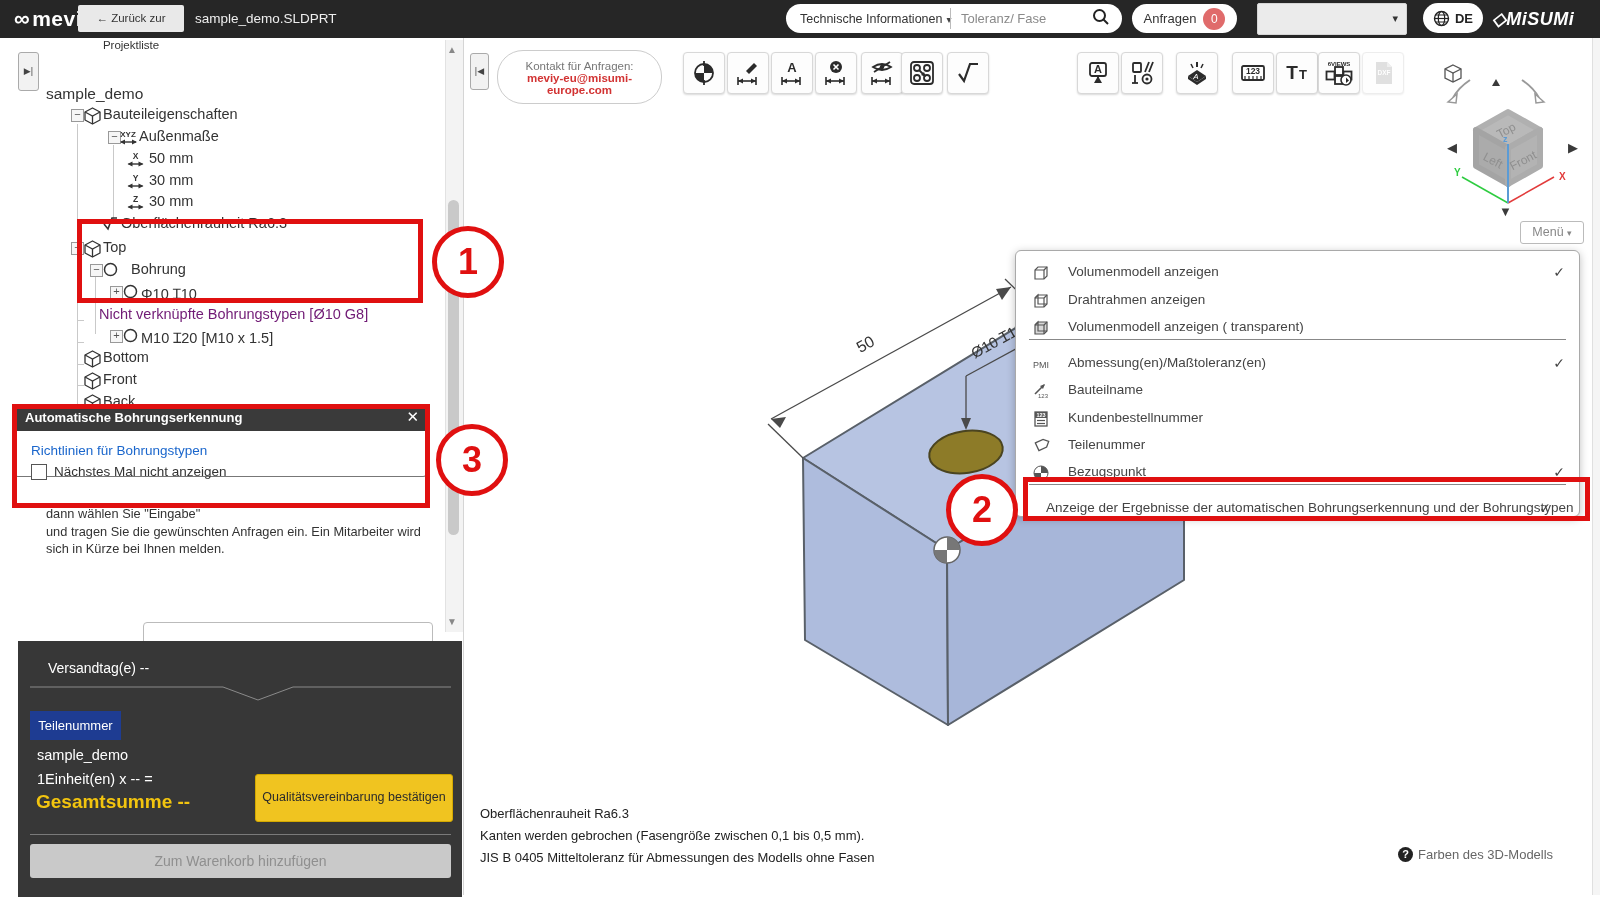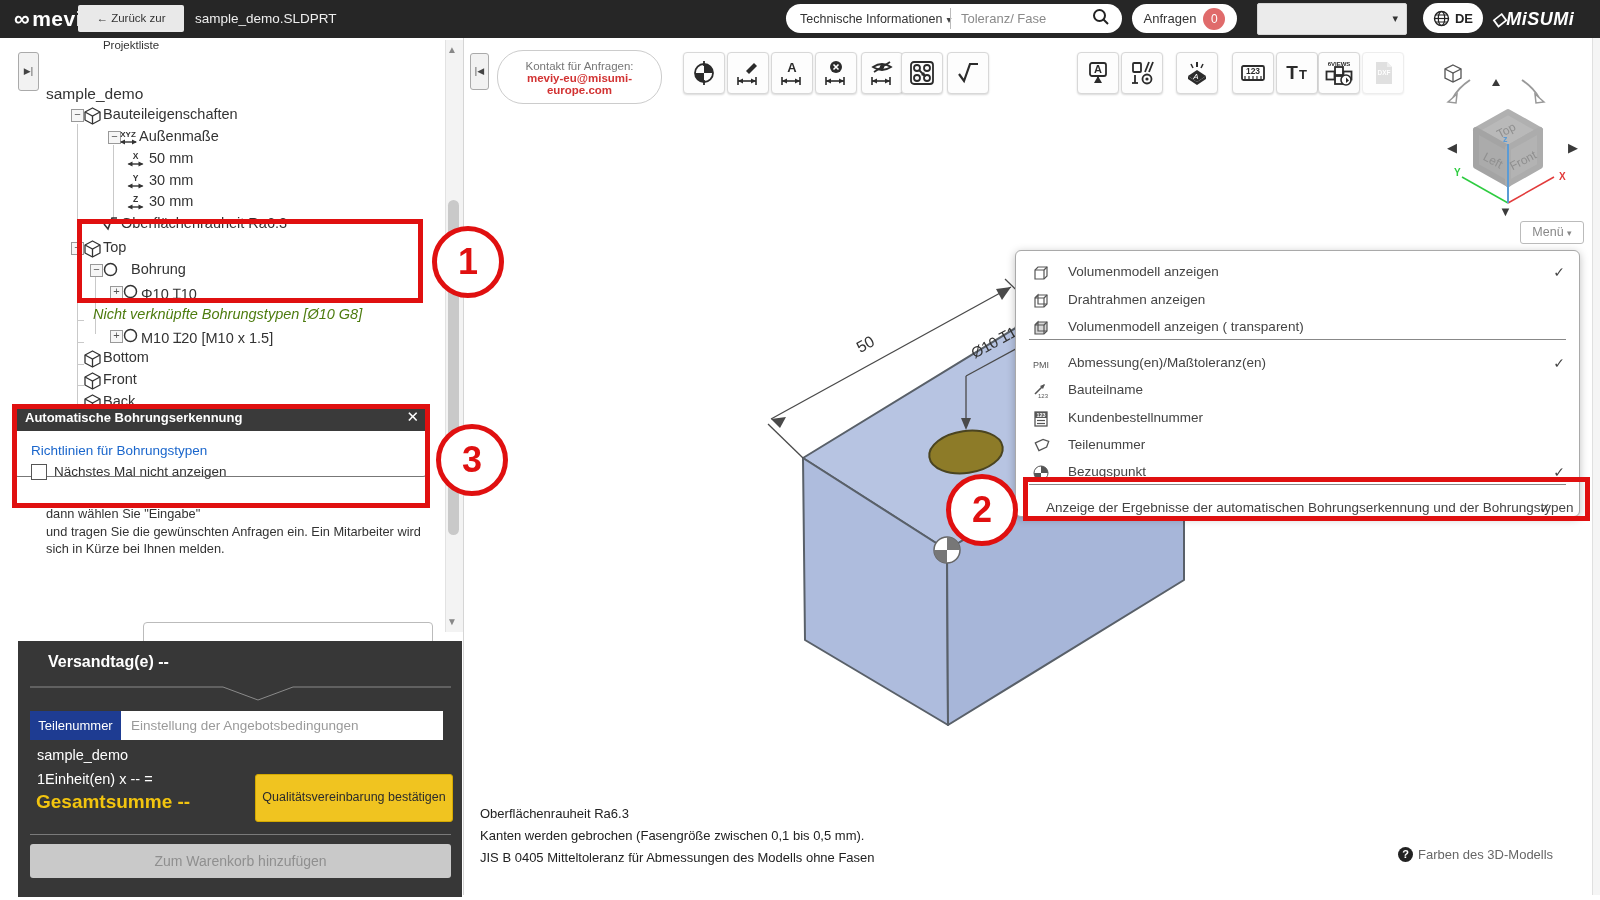--- a/index.html
+++ b/index.html
@@ -49,21 +49,21 @@
   .popup-link{position:absolute;left:16px;top:12px;color:#1a66cc;font-size:13.5px;cursor:pointer;}
   .popup-check{position:absolute;left:16px;top:33px;width:14px;height:14px;border:1px solid #555;background:#fff;cursor:pointer;}
   .popup-check-label{position:absolute;left:39px;top:33px;font-size:13.5px;color:#333;}
   .instructions{left:46px;top:505px;font-size:12.8px;color:#333;line-height:17.5px;}
   .choice-group{left:123px;top:577px;height:27px;display:flex;border:1px solid #aaa;border-radius:3px;overflow:hidden;}
   .choice-btn{width:113px;font-size:12.5px;color:#333;text-align:center;line-height:27px;cursor:pointer;background:#fff;}
   .choice-btn.active{background:#d7d7d7;border-right:1px solid #aaa;}
   .memo-box{left:143px;top:622px;width:288px;height:24px;border:1px solid #bbb;border-radius:4px;background:#fff;}
   
   #order-panel{left:18px;top:641px;width:444px;height:256px;background:#373737;z-index:8;}
-  .shipping{position:absolute;left:30px;top:12px;color:#fff;font-size:16px;font-weight:bold;}
+  .shipping{position:absolute;left:30px;top:19px;color:#fff;font-size:14px;font-weight:normal;}
   .pn-tab{position:absolute;left:12px;top:70px;width:91px;height:29px;background:#1e3c92;color:#fff;font-size:13px;
     text-align:center;line-height:29px;}
   .pn-input{position:absolute;left:103px;top:70px;width:322px;height:29px;background:#fff;color:#9a9a9a;font-size:13.5px;
     line-height:29px;padding-left:10px;box-sizing:border-box;}
   .part-name{position:absolute;left:19px;top:106px;color:#fff;font-size:14.5px;}
   .qty-line{position:absolute;left:19px;top:130px;color:#fff;font-size:14.5px;}
   .total{position:absolute;left:18px;top:150px;color:#f2c40f;font-size:19px;font-weight:bold;}
   .quality-btn{position:absolute;left:237px;top:133px;width:196px;height:46px;background:#f0c420;border:1px solid #d4a900;
     border-radius:3px;color:#2b2b2b;font-size:12.5px;text-align:center;line-height:44px;cursor:pointer;}
   .panel-div{position:absolute;left:12px;top:193px;width:421px;height:1px;background:#7a7a7a;}
@@ -199,21 +199,21 @@
       <div class="expander" style="left: 90px; top: 226px;">−</div>
       <div class="tree-icon" style="left: 103px; top: 224px;"><svg width="15" height="15" viewBox="0 0 15 15">
           <circle cx="7.5" cy="7.5" r="6" fill="none" stroke="#333" stroke-width="1.5"></circle>
         </svg></div>
       <div class="tree-row" style="left: 121px; top: 223px; margin-left: 10px;">Bohrung</div>
       <div class="expander" style="left: 110px; top: 248px;">+</div>
       <div class="tree-icon" style="left: 123px; top: 246px;"><svg width="15" height="15" viewBox="0 0 15 15">
           <circle cx="7.5" cy="7.5" r="6" fill="none" stroke="#333" stroke-width="1.5"></circle>
         </svg></div>
       <div class="tree-row" style="left: 141px; top: 245px;">Φ10 Ɪ10</div>
-      <div class="tree-row" style="left: 93px; top: 268px; color: #4d7c0f; font-style: italic;">Nicht verknüpfte Bohrungstypen [Ø10 G8]</div>
+      <div class="tree-row" style="left: 99px; top: 268px; color: #701a75;">Nicht verknüpfte Bohrungstypen [Ø10 G8]</div>
       <div class="expander" style="left: 110px; top: 292px;">+</div>
       <div class="tree-icon" style="left: 123px; top: 290px;"><svg width="15" height="15" viewBox="0 0 15 15">
           <circle cx="7.5" cy="7.5" r="6" fill="none" stroke="#333" stroke-width="1.5"></circle>
         </svg></div>
       <div class="tree-row" style="left: 141px; top: 289px;">M10 Ɪ20  [M10 x 1.5]</div>
       <div class="tree-icon" style="left: 84px; top: 312px;"><svg width="17" height="18" viewBox="0 0 17 18">
           <polygon points="8.5,1 16,5 16,13 8.5,17 1,13 1,5" stroke="#333" fill="none" stroke-width="1.3" stroke-linejoin="round"></polygon>
           <polyline points="1,5 8.5,9 16,5" stroke="#333" fill="none" stroke-width="1.3"></polyline>
           <line x1="8.5" y1="9" x2="8.5" y2="17" stroke="#333" fill="none" stroke-width="1.3"></line>
         </svg></div>
@@ -261,21 +261,20 @@
     </div>
 
   <div class="abs memo-box"></div>
 
   <div id="order-panel" class="abs">
     <div class="shipping">Versandtag(e) --</div>
     <svg class="abs" style="left:0;top:38px;" width="444" height="22">
       <polyline points="12,8 205,8 240,21 275,8 433,8" fill="none" stroke="#8a8a8a" stroke-width="1"></polyline>
     </svg>
     <div class="pn-tab">Teilenummer</div>
-    <div class="pn-input">Einstellung der Angebotsbedingungen</div>
     <div class="part-name">sample_demo</div>
     <div class="qty-line">1Einheit(en)  x -- =</div>
     <div class="total">Gesamtsumme --</div>
     <div class="quality-btn">Qualitätsvereinbarung bestätigen</div>
     <div class="panel-div"></div>
     <div class="cart-add-btn">Zum Warenkorb hinzufügen</div>
   </div>
 
   <div id="viewer" class="abs"></div>
   <div class="abs right-strip"></div>

